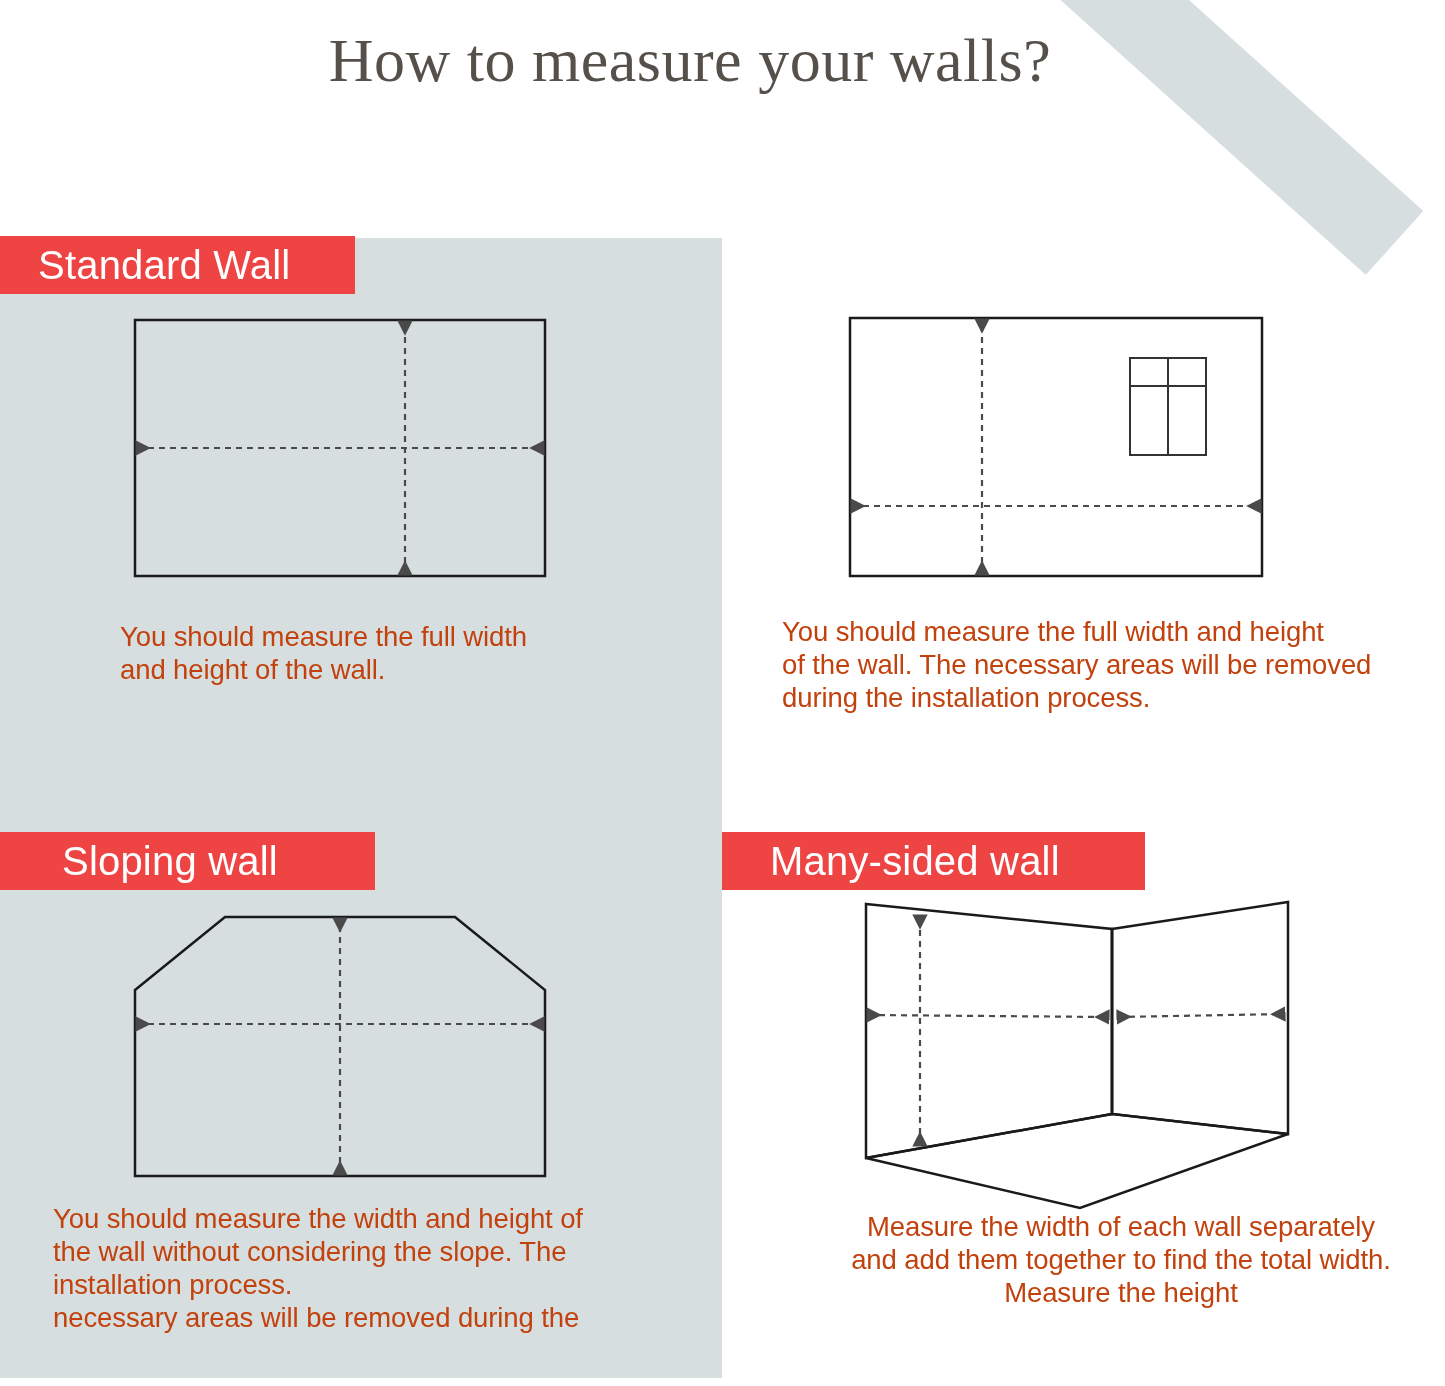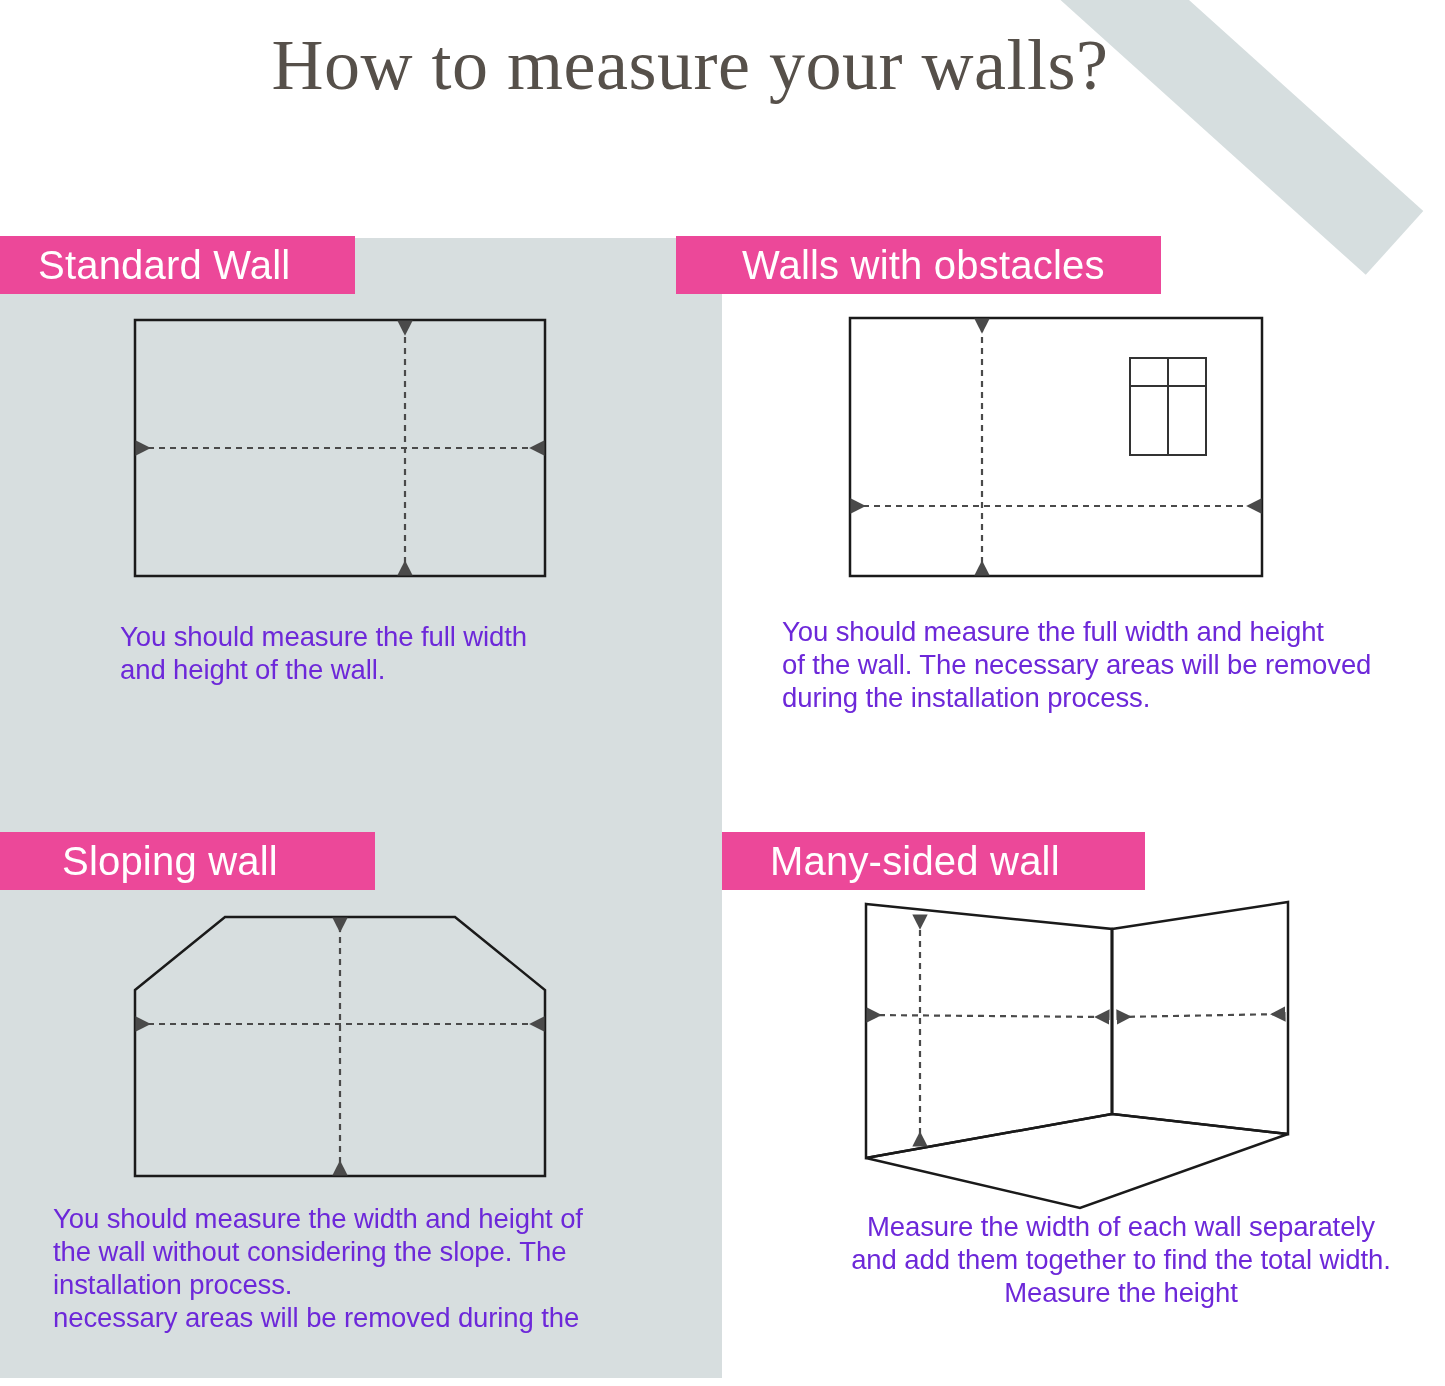--- a/index.html
+++ b/index.html
@@ -31,21 +31,21 @@
   }
 
   
   .title {
     position: absolute;
     left: 0;
     top: 28px;
     width: 1380px;
     text-align: center;
     font-family: "Liberation Serif", "DejaVu Serif", serif;
-    font-size: 72px;
+    font-size: 62px;
     line-height: 1.05;
     color: #56504a;
     letter-spacing: 0.5px;
     white-space: nowrap;
   }
 
   
   .shade-top {
     position: absolute;
     left: 0;
@@ -59,21 +59,21 @@
     left: 0;
     top: 748px;
     width: 722px;
     height: 630px;
     background: #d7dedf;
   }
 
   
   .ribbon {
     position: absolute;
-    background: #ec4899;
+    background: #ef4444;
     color: #ffffff;
     font-size: 40px;
     line-height: 58px;
     height: 58px;
     padding: 0 16px 0 38px;
     box-sizing: border-box;
     white-space: nowrap;
     font-weight: 400;
     letter-spacing: 0.2px;
   }
@@ -87,21 +87,21 @@
   .fig svg { display: block; overflow: visible; }
 
   .fig-standard  { left: 110px; top: 300px; }
   .fig-obstacle  { left: 825px; top: 298px; }
   .fig-sloping   { left: 110px; top: 895px; }
   .fig-corner    { left: 840px; top: 890px; }
 
   
   .caption {
     position: absolute;
-    color: #6d28d9;
+    color: #c2410c;
     font-size: 27.5px;
     line-height: 33px;
     font-weight: 400;
     letter-spacing: -0.1px;
   }
   .caption p { margin: 0; }
   .cap-standard { left: 120px; top: 620px; width: 560px; }
   .cap-standard p:nth-child(2) { margin-left: 0; }
   .cap-obstacle { left: 782px; top: 615px; width: 625px; }
   .cap-sloping  { left: 53px;  top: 1202px; width: 600px; }
@@ -135,21 +135,20 @@
 
       <line x1="295" y1="274" x2="295" y2="22" stroke="#4a4a4a" stroke-width="2.2" stroke-dasharray="6 5" marker-start="url(#arrL)" marker-end="url(#arrL)"></line>
     </svg>
   </div>
 
   <div class="caption cap-standard">
     <p>You should measure the full width</p>
     <p>and height of the wall.</p>
   </div>
 
-  <div class="ribbon r2">Walls with obstacles</div>
 
   <div class="fig fig-obstacle">
     <svg width="470" height="300" viewBox="0 0 470 300">
       <defs>
         <marker id="arrO" viewBox="0 0 10 10" refX="9" refY="5" markerWidth="7" markerHeight="7" orient="auto-start-reverse">
           <path d="M0,5 L10,0 L10,10 z" fill="#4a4a4a"></path>
         </marker>
       </defs>
 
       <rect x="25" y="20" width="412" height="258" fill="none" stroke="#1a1a1a" stroke-width="2.5"></rect>

